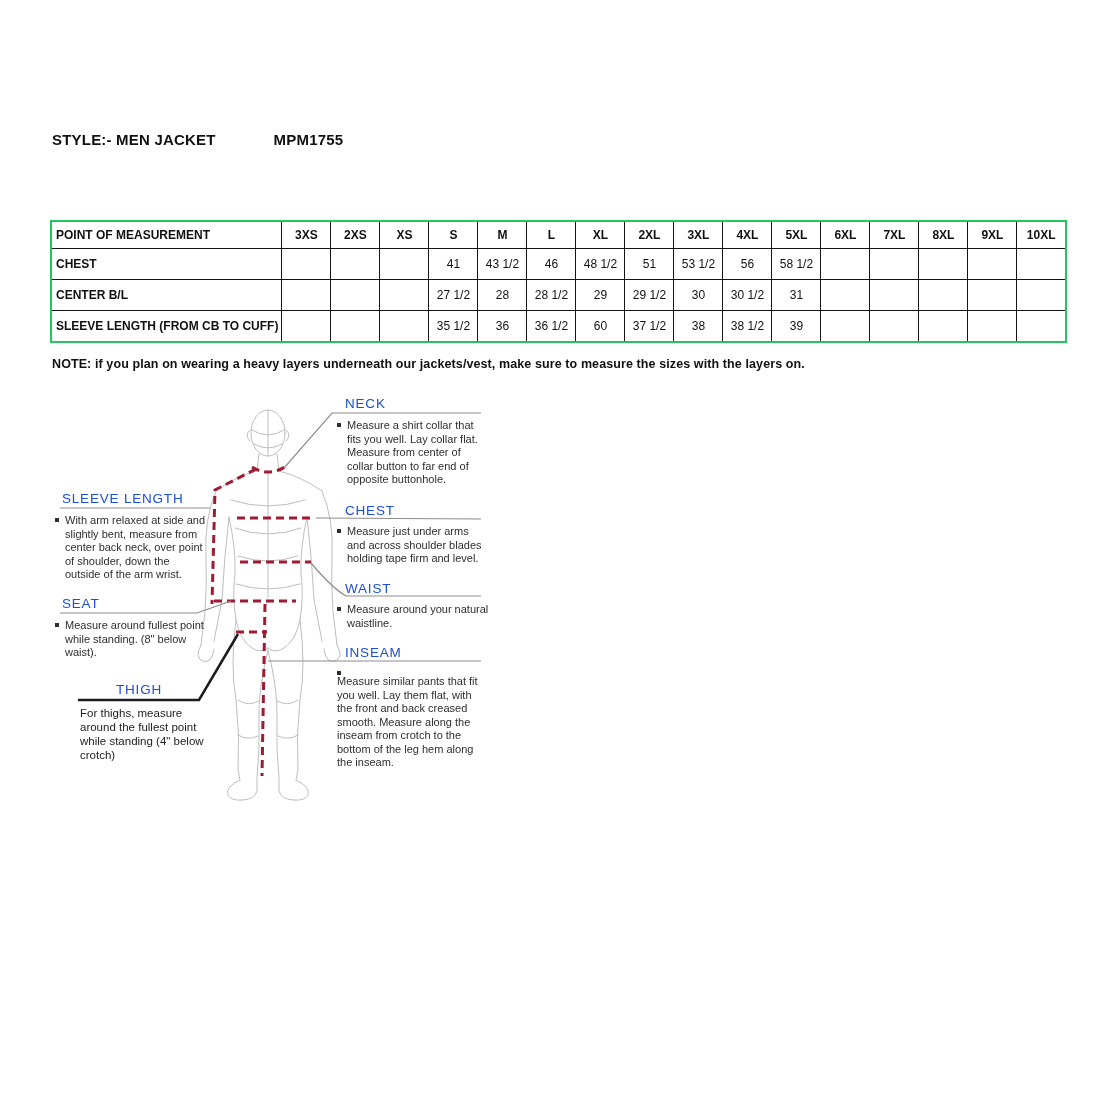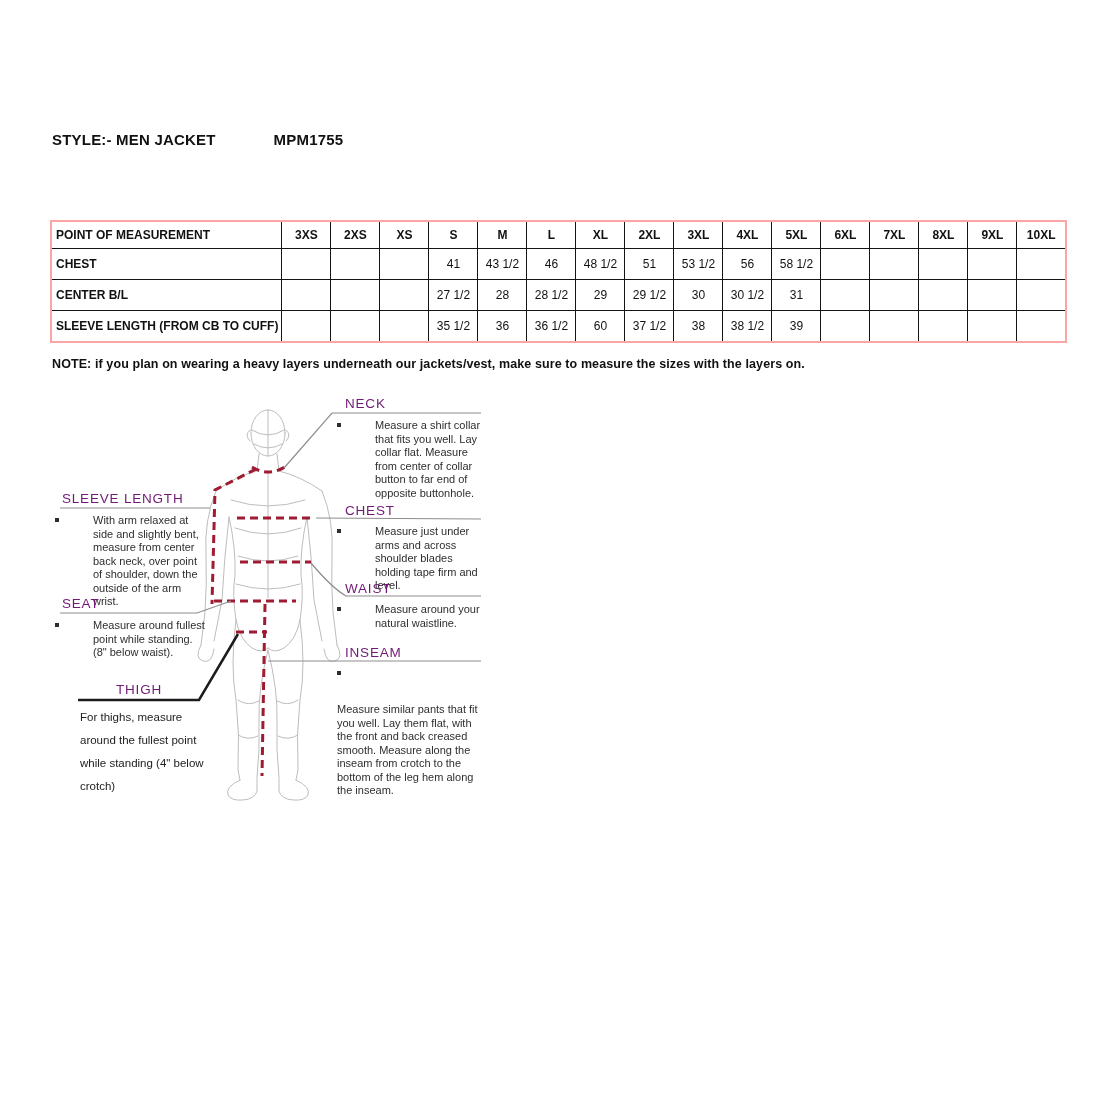--- a/index.html
+++ b/index.html
@@ -5,41 +5,41 @@
   html,body { margin:0; padding:0; background:#ffffff; }
   .page {
     position:relative; width:1100px; height:1100px; background:#ffffff;
     font-family:"Liberation Sans", sans-serif; color:#111; overflow:hidden;
   }
   
   .doc-title { position:absolute; left:52px; top:131px; font-size:15px; font-weight:bold; letter-spacing:0.2px; }
   .doc-title .code { margin-left:58px; }
 
   
-  .size-table { position:absolute; left:50px; top:220px; border-collapse:collapse; table-layout:fixed; border:2px solid #fca5a5; }
+  .size-table { position:absolute; left:50px; top:220px; border-collapse:collapse; table-layout:fixed; border:2px solid #22c55e; }
   .size-table th, .size-table td {
     border:1.5px solid #141414; font-size:12px; height:30px; padding:0 3px;
     text-align:center; vertical-align:middle; overflow:hidden; white-space:nowrap;
   }
   .size-table thead th { font-weight:bold; height:26px; }
   .size-table th.poml { text-align:left; padding-left:4px; }
   .size-table td.rowlabel { text-align:left; font-weight:bold; padding-left:4px; }
 
   
   .note { position:absolute; left:52px; top:357px; font-size:12.5px; font-weight:bold; letter-spacing:0.1px; }
 
   
   .diagram-svg { position:absolute; left:0; top:0; width:550px; height:820px; }
   .measure-heading {
-    position:absolute; font-size:13.5px; color:#701a75; letter-spacing:0.8px; font-weight:normal;
+    position:absolute; font-size:13.5px; color:#1d4ed8; letter-spacing:0.8px; font-weight:normal;
   }
-  .measure-desc { position:absolute; font-size:11px; line-height:13.5px; color:#2e2e2e; display:flex;gap:28px; }
+  .measure-desc { position:absolute; font-size:11px; line-height:13.5px; color:#2e2e2e; display:flex; }
   .measure-desc .bullet { width:4px; height:4px; background:#2e2e2e; margin-top:4px; margin-right:6px; flex:none; }
   .measure-desc .text { flex:1; }
-  .measure-desc.no-bullet { font-size:11.5px; line-height:23px; color:#222; }
+  .measure-desc.no-bullet { font-size:11.5px; line-height:14px; color:#222; }
 </style>
 </head>
 <body>
 
 <div class="page">
 
   <div class="doc-title">
     <span>STYLE:- MEN JACKET</span><span class="code">MPM1755</span>
   </div>
 

